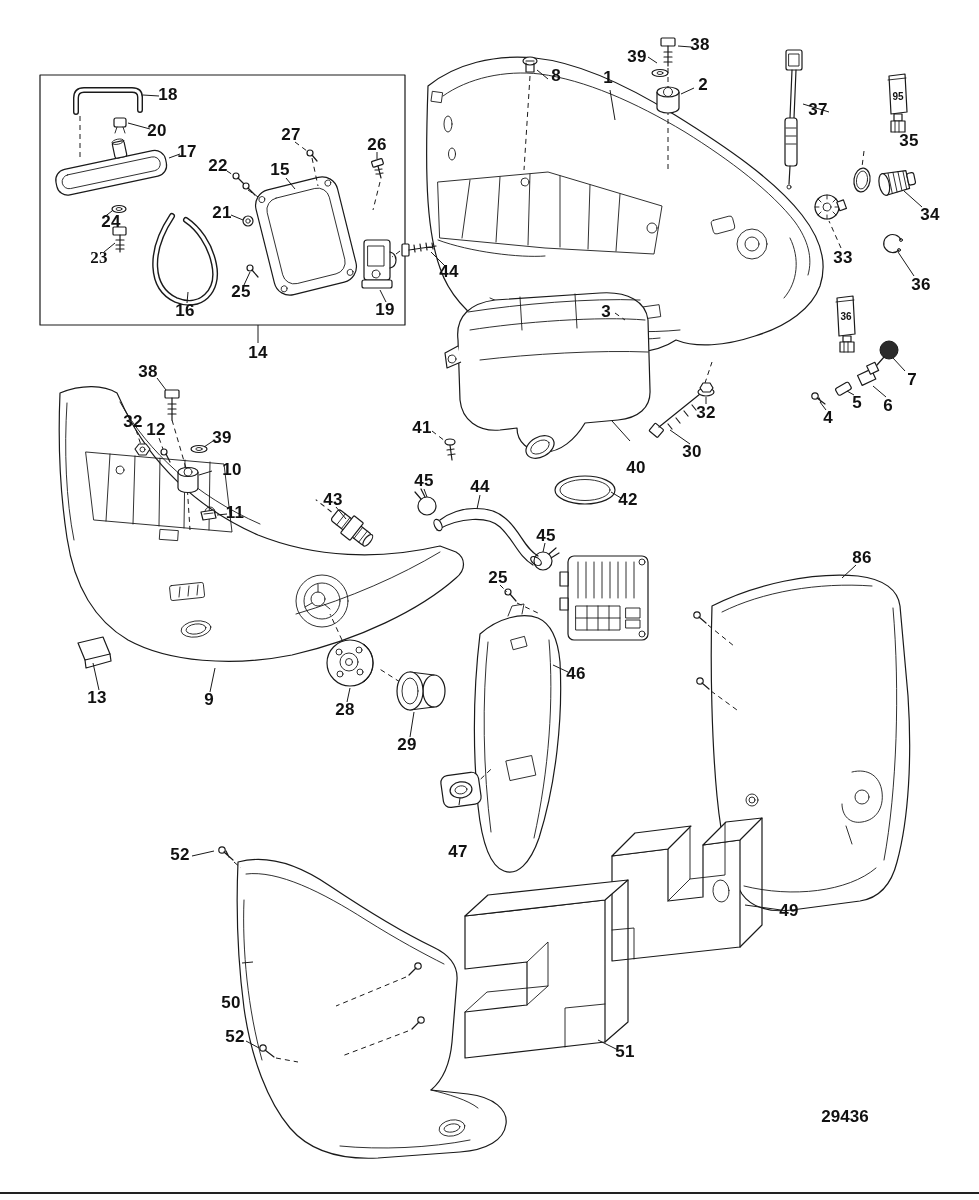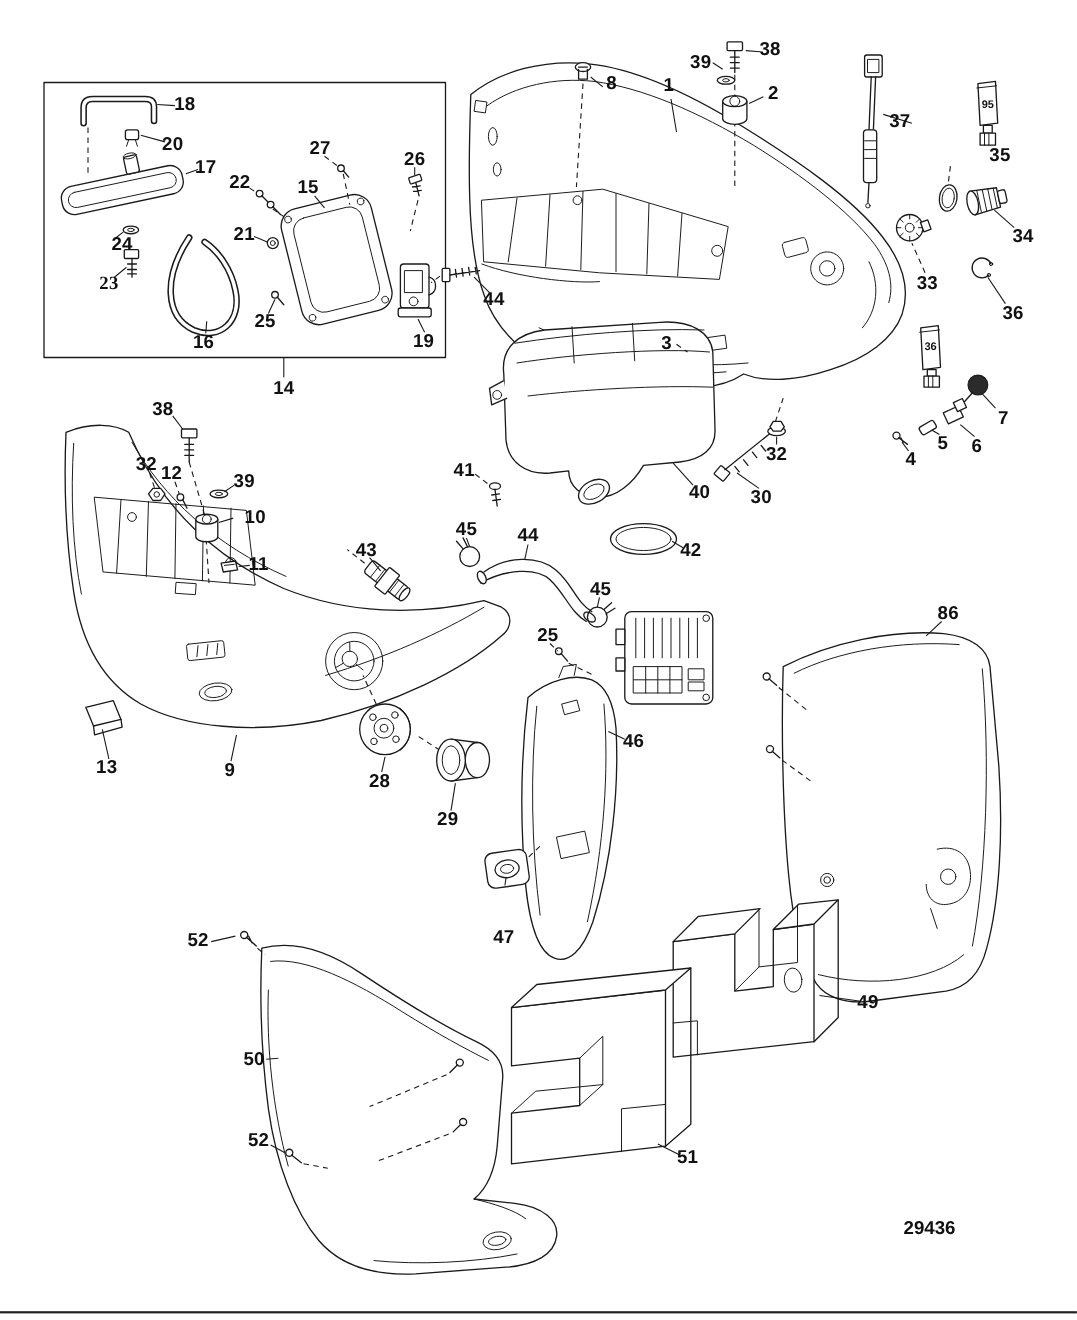--- a/index.html
+++ b/index.html
@@ -505,21 +505,21 @@
       <div class="callout" style="left: 930px; top: 215px;">34</div>
       <div class="callout" style="left: 843px; top: 258px;">33</div>
       <div class="callout" style="left: 921px; top: 285px;">36</div>
       <div class="callout" style="left: 606px; top: 312px;">3</div>
       <div class="callout" style="left: 912px; top: 380px;">7</div>
       <div class="callout" style="left: 888px; top: 406px;">6</div>
       <div class="callout" style="left: 857px; top: 403px;">5</div>
       <div class="callout" style="left: 828px; top: 418px;">4</div>
       <div class="callout" style="left: 706px; top: 413px;">32</div>
       <div class="callout" style="left: 692px; top: 452px;">30</div>
-      <div class="callout" style="left: 636px; top: 448px;">40</div>
+      <div class="callout" style="left: 636px; top: 468px;">40</div>
       <div class="callout" style="left: 422px; top: 428px;">41</div>
       <div class="callout" style="left: 628px; top: 500px;">42</div>
       <div class="callout" style="left: 148px; top: 372px;">38</div>
       <div class="callout" style="left: 133px; top: 422px;">32</div>
       <div class="callout" style="left: 156px; top: 430px;">12</div>
       <div class="callout" style="left: 222px; top: 438px;">39</div>
       <div class="callout" style="left: 232px; top: 470px;">10</div>
       <div class="callout" style="left: 235px; top: 513px;">11</div>
       <div class="callout" style="left: 333px; top: 500px;">43</div>
       <div class="callout" style="left: 424px; top: 481px;">45</div>
@@ -528,21 +528,21 @@
       <div class="callout" style="left: 498px; top: 578px;">25</div>
       <div class="callout" style="left: 862px; top: 558px;">86</div>
       <div class="callout" style="left: 97px; top: 698px;">13</div>
       <div class="callout" style="left: 209px; top: 700px;">9</div>
       <div class="callout" style="left: 345px; top: 710px;">28</div>
       <div class="callout" style="left: 407px; top: 745px;">29</div>
       <div class="callout" style="left: 576px; top: 674px;">46</div>
       <div class="callout" style="left: 458px; top: 812px; margin-top: 40px;">47</div>
       <div class="callout" style="left: 180px; top: 855px;">52</div>
       <div class="callout" style="left: 789px; top: 911px;">49</div>
-      <div class="callout" style="left: 231px; top: 963px;">50</div>
+      <div class="callout" style="left: 231px; top: 1003px;">50</div>
       <div class="callout" style="left: 625px; top: 1052px;">51</div>
       <div class="callout" style="left: 235px; top: 1037px;">52</div>
       <div class="tube-label" style="left: 898px; top: 96px;">95</div>
       <div class="tube-label" style="left: 846px; top: 316px;">36</div>
     </div>
 
   <div class="drawing-number" style="left:845px;top:1117px;position:absolute;">29436</div>
 
   <div class="bottom-rule"></div>
 </div>

